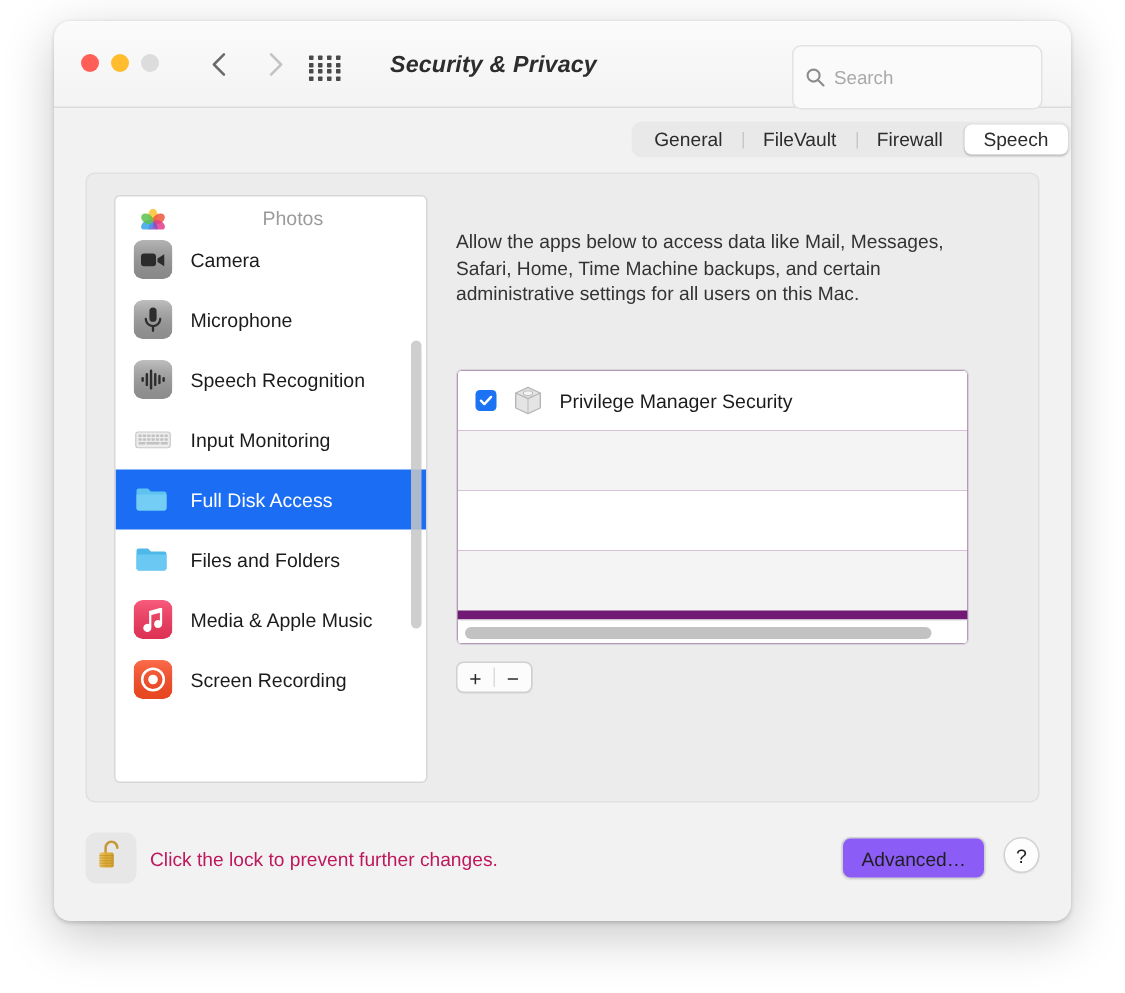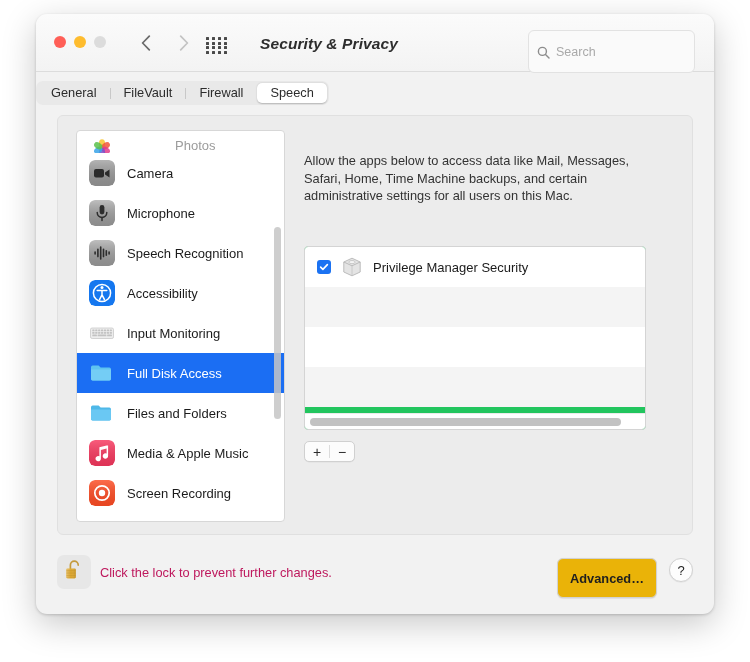--- a/index.html
+++ b/index.html
@@ -124,21 +124,21 @@
   #search input::placeholder { color: #a9a9a9; }
 
   
   #tabsrow {
     position: absolute;
     left: 0; top: 58px;
     width: 100%;
     height: 42px;
     display: flex;
     align-items: center;
-    justify-content: flex-start;
+    justify-content: flex-end;
   }
   #tabs {
     display: flex;
     align-items: center;
     background: #e9e9e9;
     border-radius: 7px;
     padding: 2px;
     height: 24px;
     box-sizing: border-box;
   }
@@ -240,21 +240,21 @@
     line-height: 17.5px;
     width: 342px;
     margin: 22px 0 15px 6px;
   }
   #applist {
     position: absolute;
     left: 6px;
     top: 116px;
     width: 342px;
     height: 184px;
-    background: #22c55e;
+    background: #701a75;
     border: 1px solid #d4d4d4;
     border-radius: 4px;
     box-sizing: border-box;
     overflow: hidden;
   }
   .arow {
     height: 40px;
     display: flex;
     align-items: center;
     padding-left: 12px;
@@ -340,32 +340,31 @@
     position: absolute;
     left: 64px;
     top: 30px;
     font-size: 12.8px;
     color: #be185d;
   }
   #advanced {
     position: absolute;
     right: 57px;
     top: 23px;
-    height: 40px;
+    height: 28px;
     padding: 0 12px;
-    background: #eab308;
+    background: #8b5cf6;
     border: 1px solid #d2d2d2;
     border-radius: 6px;
     font-size: 12.8px;
     color: #1f1f1f;
     display: flex; align-items: center;
     box-shadow: 0 .5px 1px rgba(0,0,0,.08);
     box-sizing: border-box;
     font-family: "Liberation Sans", sans-serif;
-    font-weight: bold;
   }
   #helpbtn {
     position: absolute;
     right: 21px;
     top: 23px;
     width: 24px; height: 24px;
     background: #fdfdfd;
     border: 1px solid #d2d2d2;
     border-radius: 50%;
     display: flex; align-items: center; justify-content: center;
@@ -520,31 +519,20 @@
               <rect x="10.9" y="6.3" width="1.6" height="13.4" rx=".8"></rect>
               <rect x="13.7" y="8.6" width="1.6" height="8.8" rx=".8"></rect>
               <rect x="16.5" y="9.9" width="1.6" height="6.2" rx=".8"></rect>
               <rect x="19.3" y="11.3" width="1.6" height="3.4" rx=".8"></rect>
             </g>
           </svg>
         </span>
         <span class="label">Speech Recognition</span>
       </div>
 
-      <div class="srow">
-        <span class="sicon">
-          <svg width="26" height="26" viewBox="0 0 26 26">
-            <rect x="0" y="0" width="26" height="26" rx="6" fill="#1577ef"></rect>
-            <circle cx="13" cy="13" r="8.6" fill="none" stroke="#ffffff" stroke-width="1.5"></circle>
-            <circle cx="13" cy="7.6" r="1.5" fill="#ffffff"></circle>
-            <path d="M8.2 10.6h9.6M13 10.6v4.2M13 14.8l-2.5 4.8M13 14.8l2.5 4.8" stroke="#ffffff" stroke-width="1.5" stroke-linecap="round"></path>
-          </svg>
-        </span>
-        <span class="label">Accessibility</span>
-      </div>
 
       <div class="srow">
         <span class="sicon">
           <svg width="26" height="26" viewBox="0 0 26 26">
             <rect x="1.5" y="8" width="23" height="10.5" rx="1.6" fill="#ededed" stroke="#c9c9c9" stroke-width=".8"></rect>
             <g fill="#c2c2c2">
               <rect x="3.3" y="9.6" width="2.2" height="1.7" rx=".4"></rect>
               <rect x="6.2" y="9.6" width="2.2" height="1.7" rx=".4"></rect>
               <rect x="9.1" y="9.6" width="2.2" height="1.7" rx=".4"></rect>
               <rect x="12" y="9.6" width="2.2" height="1.7" rx=".4"></rect>

